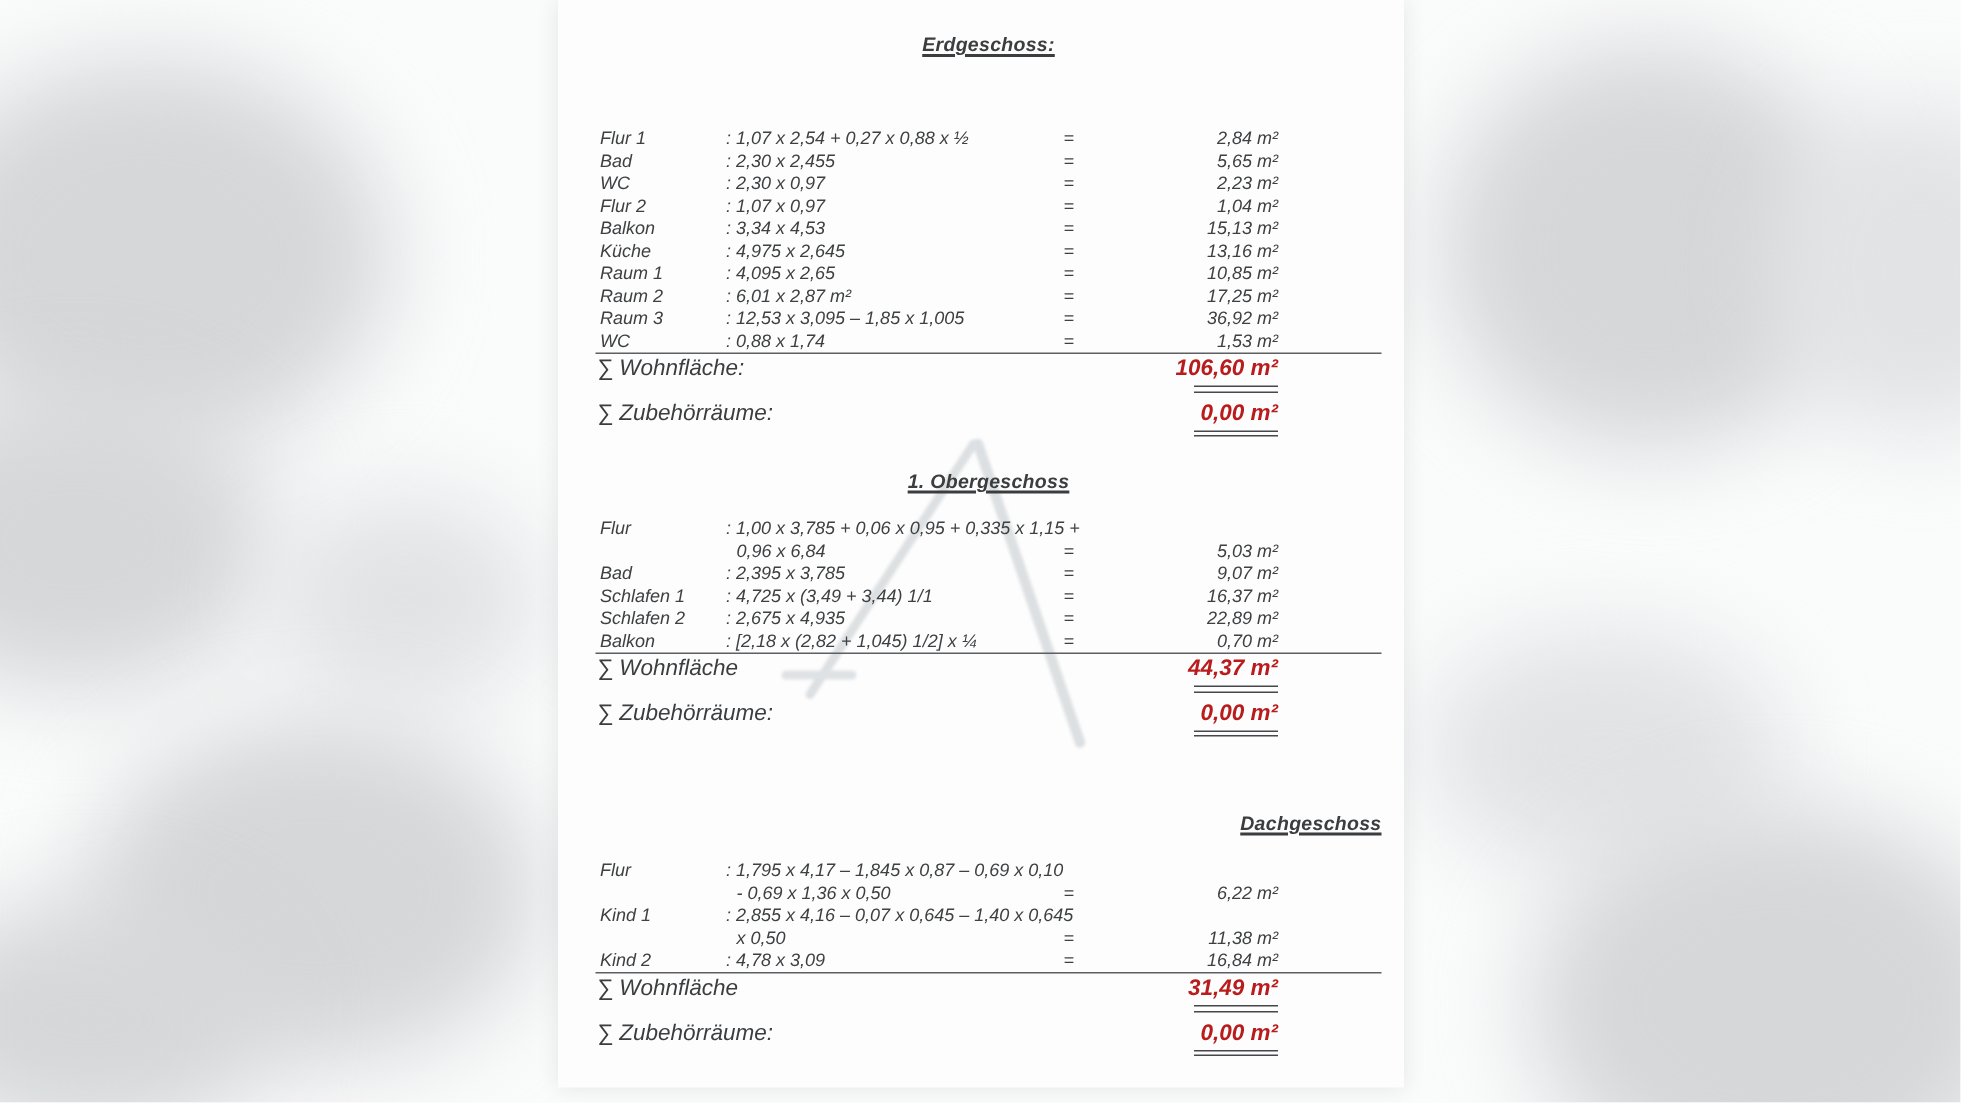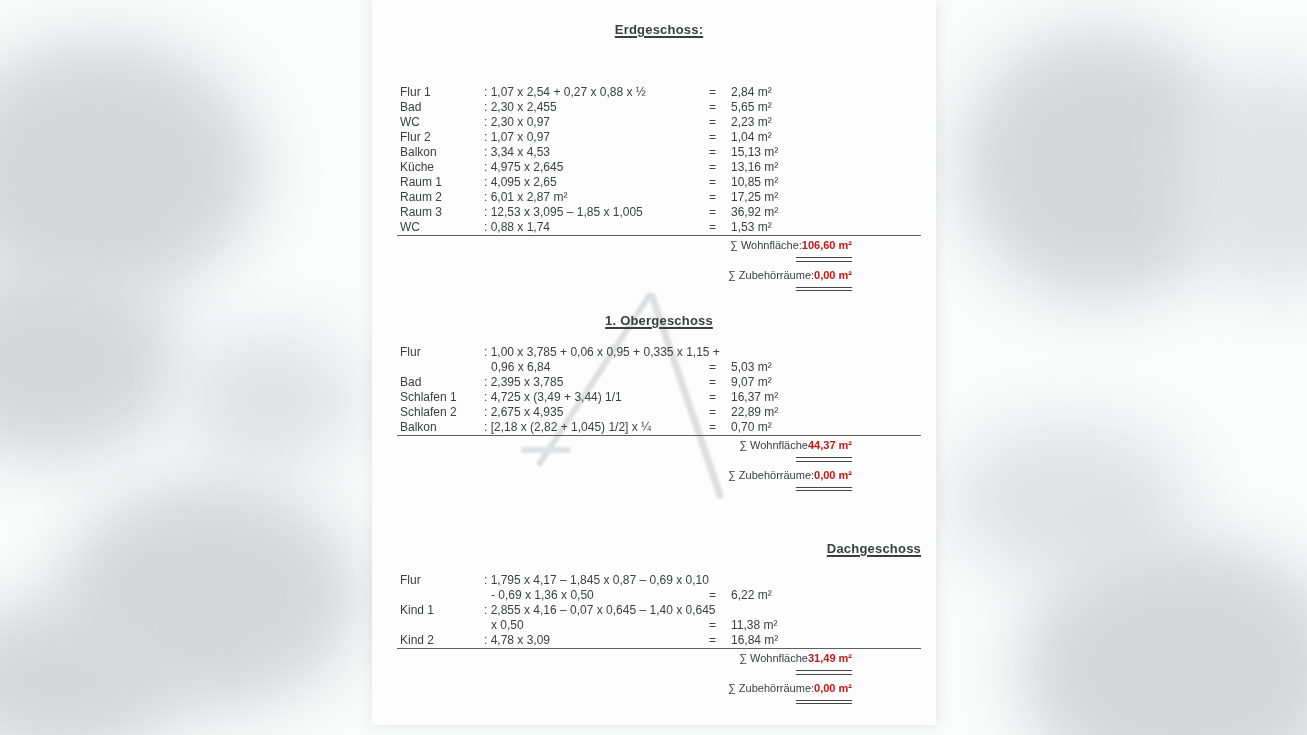--- a/index.html
+++ b/index.html
@@ -9,45 +9,46 @@
     font-family:"Liberation Sans",sans-serif;
   }
   .blob{position:absolute;border-radius:50%;filter:blur(30px);}
   .b-dark{background:#d5d7d9;}
   .b-mid{background:#e1e3e5;}
 
   .page{
     position:absolute;left:372px;top:0;width:564px;height:725px;
     background:#fdfdfd;
     box-shadow:0 0 14px rgba(40,45,50,0.10);
+    font-style:italic;
   }
   .watermark{position:absolute;left:0;top:0;filter:blur(1.2px);pointer-events:none;}
 
   .section{position:absolute;left:25px;top:0;width:524px;height:735px;}
   .heading{
     position:absolute;left:0;width:100%;text-align:center;
     font-weight:bold;font-size:13px;line-height:16px;color:#3b3d3f;
     text-decoration:underline;text-decoration-thickness:1.5px;text-underline-offset:2px;
     letter-spacing:0.2px;
   }
   .sbody{position:absolute;left:0;width:524px;}
 
   .line{
     display:grid;grid-template-columns:84px 225px 22px 1fr;
     height:15px;line-height:15px;font-size:12px;color:#3e4042;
     padding:0 69px 0 3px;
   }
   .cell{white-space:nowrap;overflow:visible;}
   .frm.cont{padding-left:7px;}
-  .val{text-align:left;}
+  .val{text-align:right;}
 
   .sumrule{border-top:1.3px solid #5d5f62;height:0;}
   .sumrow{
-    display:flex;justify-content:flex-end;
-    padding:2px 69px 0 1px;font-size:11px;line-height:15px;color:#3b3d3f;
+    display:flex;justify-content:space-between;
+    padding:2px 69px 0 1px;font-size:15px;line-height:15px;color:#3b3d3f;
   }
   .sumrow + .dbl{margin-top:4px;}
   .dbl + .sumrow{margin-top:4px;}
   .sumval{font-weight:bold;color:#b91c1c;}
   .dbl{
     width:56px;height:2.5px;box-sizing:content-box;
     border-top:1.4px solid #45474a;border-bottom:1.4px solid #45474a;
     margin-left:auto;margin-right:69px;
   }
 </style>

